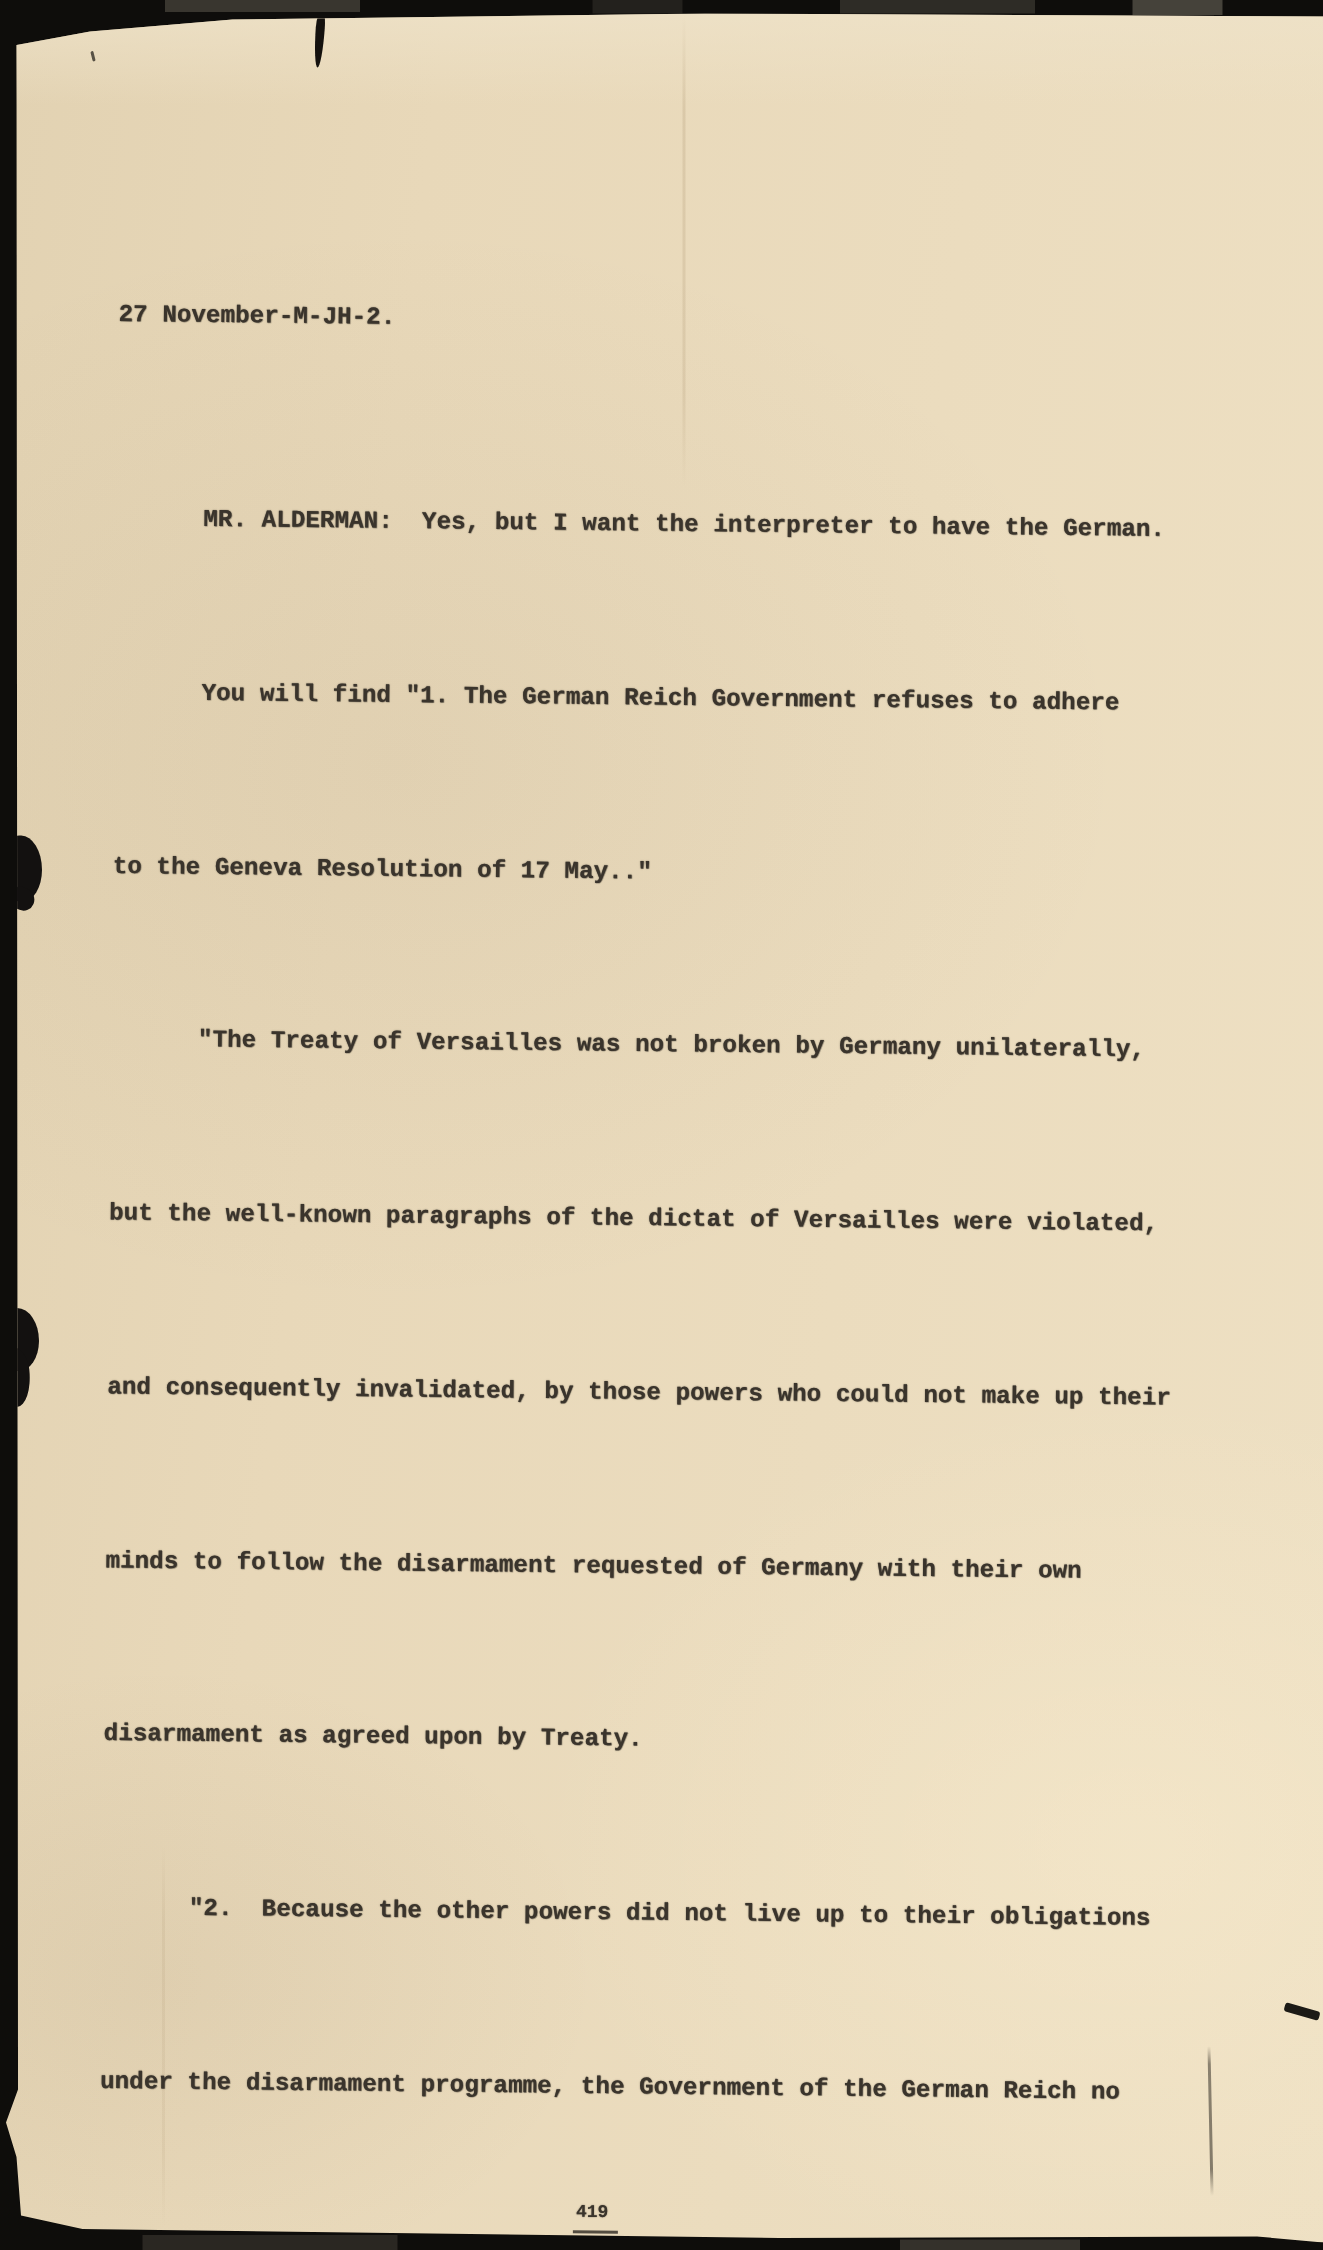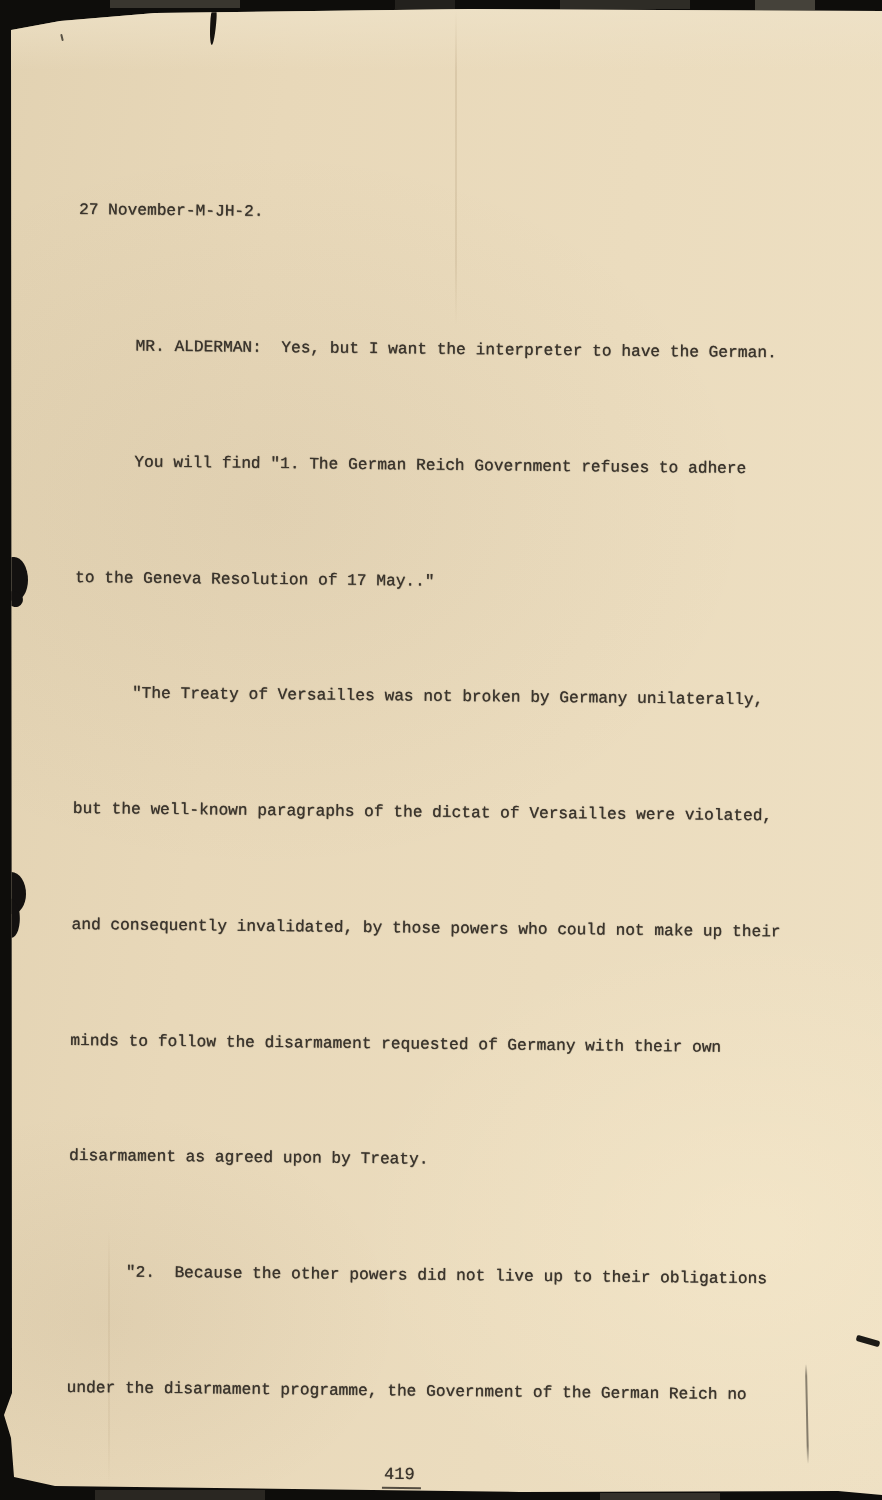--- a/index.html
+++ b/index.html
@@ -25,20 +25,21 @@
       11px 30px, 60px 21px, 155px 13px, 470px 9px, 882px 11px,
       882px 1495px, 838px 1491px, 520px 1492px, 55px 1486px,
       14px 1477px, 11px 1438px, 4px 1415px, 12px 1393px
     );
     background:
       linear-gradient(180deg, rgba(238,226,200,0.9) 0px, rgba(238,226,200,0) 70px),
       radial-gradient(ellipse 700px 520px at 30% 34%, rgba(100,80,50,0.06), transparent 70%),
       radial-gradient(ellipse 560px 420px at 86% 82%, rgba(255,243,214,0.30), transparent 72%),
       radial-gradient(ellipse 420px 300px at 12% 88%, rgba(110,88,55,0.07), transparent 70%),
       linear-gradient(97deg, #e2d2b2 0%, #e8d8b9 28%, #ebdcbe 62%, #eee0c3 100%);
+    font-weight: bold;
   }
 
   
   .crease {
     position: absolute;
     width: 2px;
     background: linear-gradient(180deg, rgba(140,112,72,0), rgba(140,112,72,0.16) 20%, rgba(140,112,72,0.14) 80%, rgba(140,112,72,0));
   }
 
   
@@ -57,21 +58,21 @@
   }
   .ln { height: 38.6px; white-space: pre; }
   .hdr { margin-bottom: 20px; }
   .ind { padding-left: 58px; }
 
   
   .page-num {
     position: absolute;
     left: 382px;
     top: 1463px;
-    font-size: 17px;
+    font-size: 12px;
     line-height: 24px;
     color: #3a342c;
     text-shadow: 0 0 0.9px rgba(58,52,44,0.8);
     border-bottom: 2px solid rgba(58,52,44,0.85);
     padding: 0 6px 0 2px;
     transform: rotate(0.4deg);
   }
 
   
   .pen-stroke {

